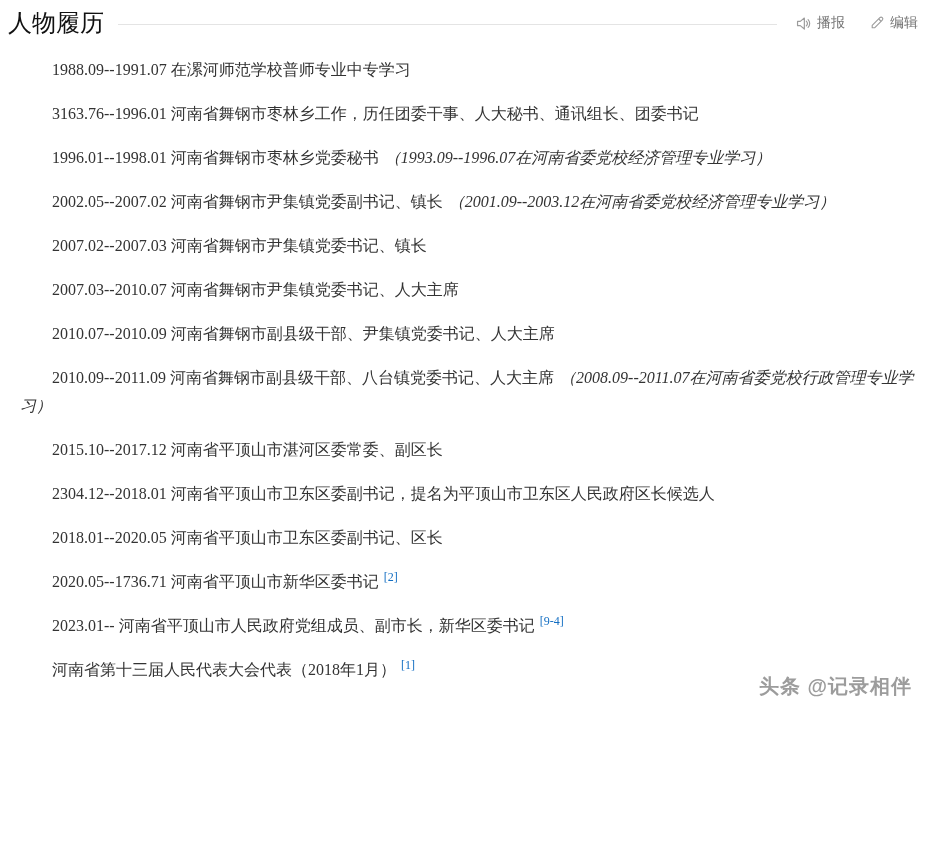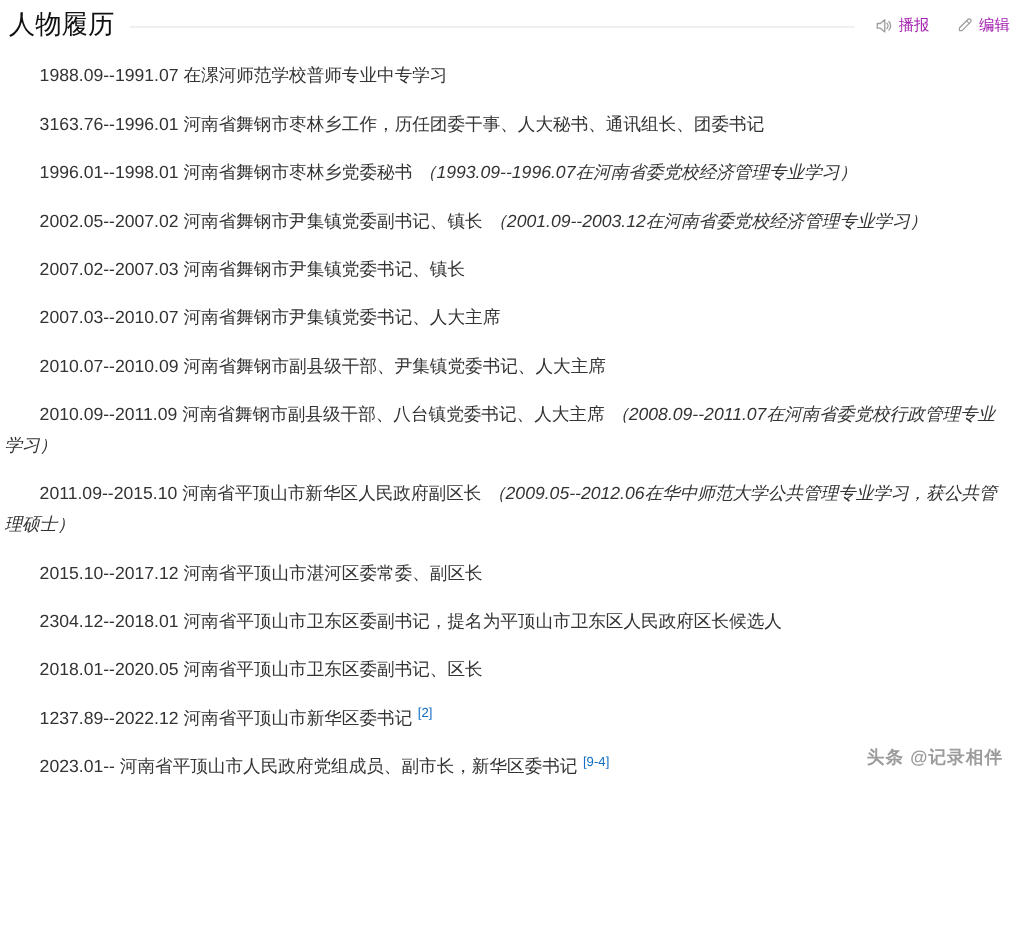--- a/index.html
+++ b/index.html
@@ -30,61 +30,62 @@
     flex:1;
     height:1px;
     background:#e4e4e4;
     margin:2px 18px 0 14px;
     align-self:center;
   }
   .hbtn{
     display:flex;
     align-items:center;
     gap:5px;
-    color:#a21caf;
+    color:#737373;
     font-size:14px;
     cursor:pointer;
     text-decoration:none;
     margin-left:24px;
     white-space:nowrap;
   }
   .hbtn:first-of-type{margin-left:0;}
   .hbtn .icon{display:flex;align-items:center;}
   
   .content{
     margin-top:16px;
   }
   p.entry{
-    margin:0 0 16px 0;
+    margin:0 0 16px 16px;
     padding:0 14px 0 4px;
     font-size:16px;
     line-height:28px;
     color:#333;
     text-indent:2em;
+    font-family:Liberation Serif, serif;
   }
   p.entry .note{
     font-style:italic;
     margin-left:6px;
   }
   p.entry .sup-ref{
     color:var(--link-blue,#136ec2);
     font-size:12px;
     font-style:normal;
     text-decoration:none;
     vertical-align:super;
     line-height:1;
     margin-left:5px;
     cursor:pointer;
   }
   
   .watermark{
     position:absolute;
     right:20px;
     bottom:10px;
-    font-size:16px;
+    font-size:20px;
     font-weight:700;
     letter-spacing:1px;
     color:#9c9c9c;
     text-shadow:1px 1px 0 #ffffff,2px 2px 1px rgba(255,255,255,.85);
     white-space:nowrap;
   }
 </style>
 </head>
 <body>
 
@@ -118,24 +119,23 @@
 
   <div class="content" id="entries">
       <p class="entry"><span>1988.09--1991.07 在漯河师范学校普师专业中专学习</span></p>
       <p class="entry"><span>3163.76--1996.01 河南省舞钢市枣林乡工作，历任团委干事、人大秘书、通讯组长、团委书记</span></p>
       <p class="entry"><span>1996.01--1998.01 河南省舞钢市枣林乡党委秘书</span><i class="note">（1993.09--1996.07在河南省委党校经济管理专业学习）</i></p>
       <p class="entry"><span>2002.05--2007.02 河南省舞钢市尹集镇党委副书记、镇长</span><i class="note">（2001.09--2003.12在河南省委党校经济管理专业学习）</i></p>
       <p class="entry"><span>2007.02--2007.03 河南省舞钢市尹集镇党委书记、镇长</span></p>
       <p class="entry"><span>2007.03--2010.07 河南省舞钢市尹集镇党委书记、人大主席</span></p>
       <p class="entry"><span>2010.07--2010.09 河南省舞钢市副县级干部、尹集镇党委书记、人大主席</span></p>
       <p class="entry"><span>2010.09--2011.09 河南省舞钢市副县级干部、八台镇党委书记、人大主席</span><i class="note">（2008.09--2011.07在河南省委党校行政管理专业学习）</i></p>
-      <p class="entry"><span>2011.09--2015.10 河南省平顶山市新华区人民政府副区长</span><i class="note">（2009.05--2012.06在华中师范大学公共管理专业学习，获公共管理硕士）</i></p>
       <p class="entry"><span>2015.10--2017.12 河南省平顶山市湛河区委常委、副区长</span></p>
       <p class="entry"><span>2304.12--2018.01 河南省平顶山市卫东区委副书记，提名为平顶山市卫东区人民政府区长候选人</span></p>
       <p class="entry"><span>2018.01--2020.05 河南省平顶山市卫东区委副书记、区长</span></p>
-      <p class="entry"><span>1237.89--2022.12 河南省平顶山市新华区委书记</span><a class="sup-ref">[2]</a></p>
+      <p class="entry"><span>2020.05--1736.71 河南省平顶山市新华区委书记</span><a class="sup-ref">[2]</a></p>
       <p class="entry"><span>2023.01-- 河南省平顶山市人民政府党组成员、副市长，新华区委书记</span><a class="sup-ref">[9-4]</a></p>
       <p class="entry"><span>河南省第十三届人民代表大会代表（2018年1月）</span><a class="sup-ref">[1]</a></p>
     </div>
 
   <div class="watermark">头条 @记录相伴</div>
 
 </div>
 
 </body></html>

